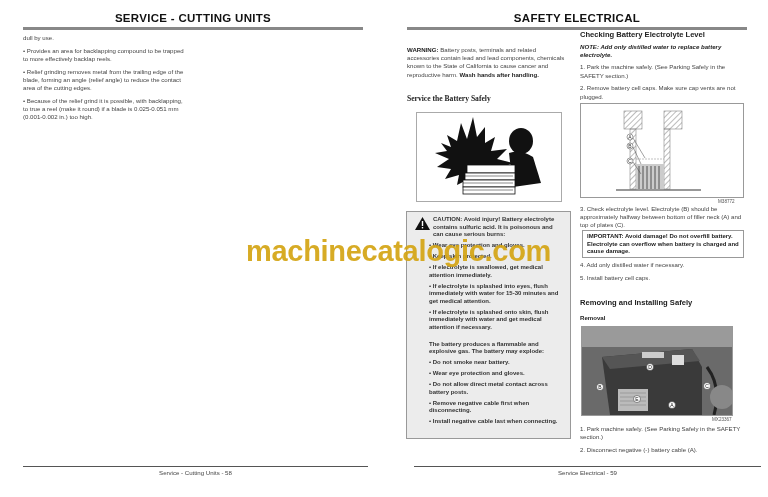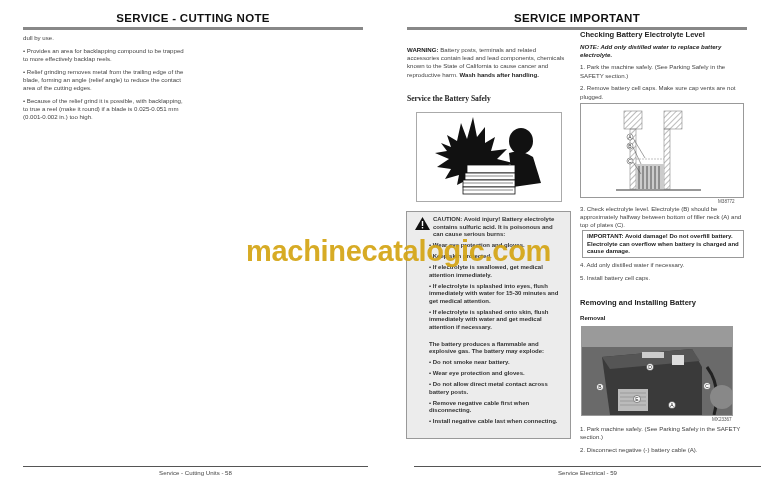--- a/index.html
+++ b/index.html
@@ -75,34 +75,34 @@
   .watermark {
     position: absolute; top: 235px; left: 246px; font-size: 29px; font-weight: bold;
     color: rgba(212,165,20,0.93); letter-spacing: -0.3px; font-family: "Liberation Sans", sans-serif;
     pointer-events: none;
   }
 </style>
 </head>
 <body>
 
 <div class="page left">
-  <div class="page-title">SERVICE - CUTTING NOTE</div>
+  <div class="page-title">SERVICE - CUTTING UNITS</div>
   <div class="title-rule"></div>
   <div class="left-col body-text">
     <p>dull by use.</p>
     <p>• Provides an area for backlapping compound to be trapped to more effectively backlap reels.</p>
     <p>• Relief grinding removes metal from the trailing edge of the blade, forming an angle (relief angle) to reduce the contact area of the cutting edges.</p>
     <p>• Because of the relief grind it is possible, with backlapping, to true a reel (make it round) if a blade is 0.025-0.051 mm (0.001-0.002 in.) too high.</p>
   </div>
   <div class="footer-rule" style="left:23px;width:345px;"></div>
   <div class="footer-text" style="left:23px;width:345px;">Service - Cutting Units - 58</div>
 </div>
 
 <div class="page right">
-  <div class="page-title">SERVICE IMPORTANT</div>
+  <div class="page-title">SAFETY ELECTRICAL</div>
   <div class="title-rule"></div>
 
   <div class="warning body-text">
     <b>WARNING:</b><span> Battery posts, terminals and related accessories contain lead and lead components, chemicals known to the State of California to cause cancer and reproductive harm. </span><b>Wash hands after handling.</b>
   </div>
 
   <div class="battery-safe-head subhead">Service the Battery Safely</div>
 
   <div class="footer-rule" style="left:30px;width:347px;"></div>
   <div class="footer-text" style="left:30px;width:347px;">Service Electrical - 59</div>
@@ -207,21 +207,21 @@
 
 <div class="body-text" style="position:absolute;top:205px;left:580px;width:170px;">3. Check electrolyte level. Electrolyte (B) should be approximately halfway between bottom of filler neck (A) and top of plates (C).</div>
 
 <div class="important-box">IMPORTANT: Avoid damage! Do not overfill battery. Electrolyte can overflow when battery is charged and cause damage.</div>
 
 <div class="body-text" style="position:absolute;top:261px;left:580px;width:170px;">
   <p>4. Add only distilled water if necessary.</p>
   <p>5. Install battery cell caps.</p>
 </div>
 
-<div class="subhead" style="position:absolute;top:298px;left:580px;">Removing and Installing Battery</div>
+<div class="subhead" style="position:absolute;top:298px;left:580px;">Removing and Installing Safely</div>
 <div class="subhead-small" style="position:absolute;top:314px;left:580px;">Removal</div>
 
 <div class="photo-box">
   <svg width="152" height="90" viewBox="0 0 152 90">
     <rect width="152" height="90" fill="#6a6a6a"></rect>
     <rect x="0" y="0" width="152" height="20" fill="#9a9a9a"></rect>
     <path d="M20,30 L110,22 L120,40 L120,88 L28,88 Z" fill="#3a3a3a"></path>
     <path d="M20,30 L110,22 L118,34 L28,42 Z" fill="#555"></path>
     <rect x="36" y="62" width="30" height="22" fill="#bbb"></rect>
     <g stroke="#888" stroke-width="0.6">

